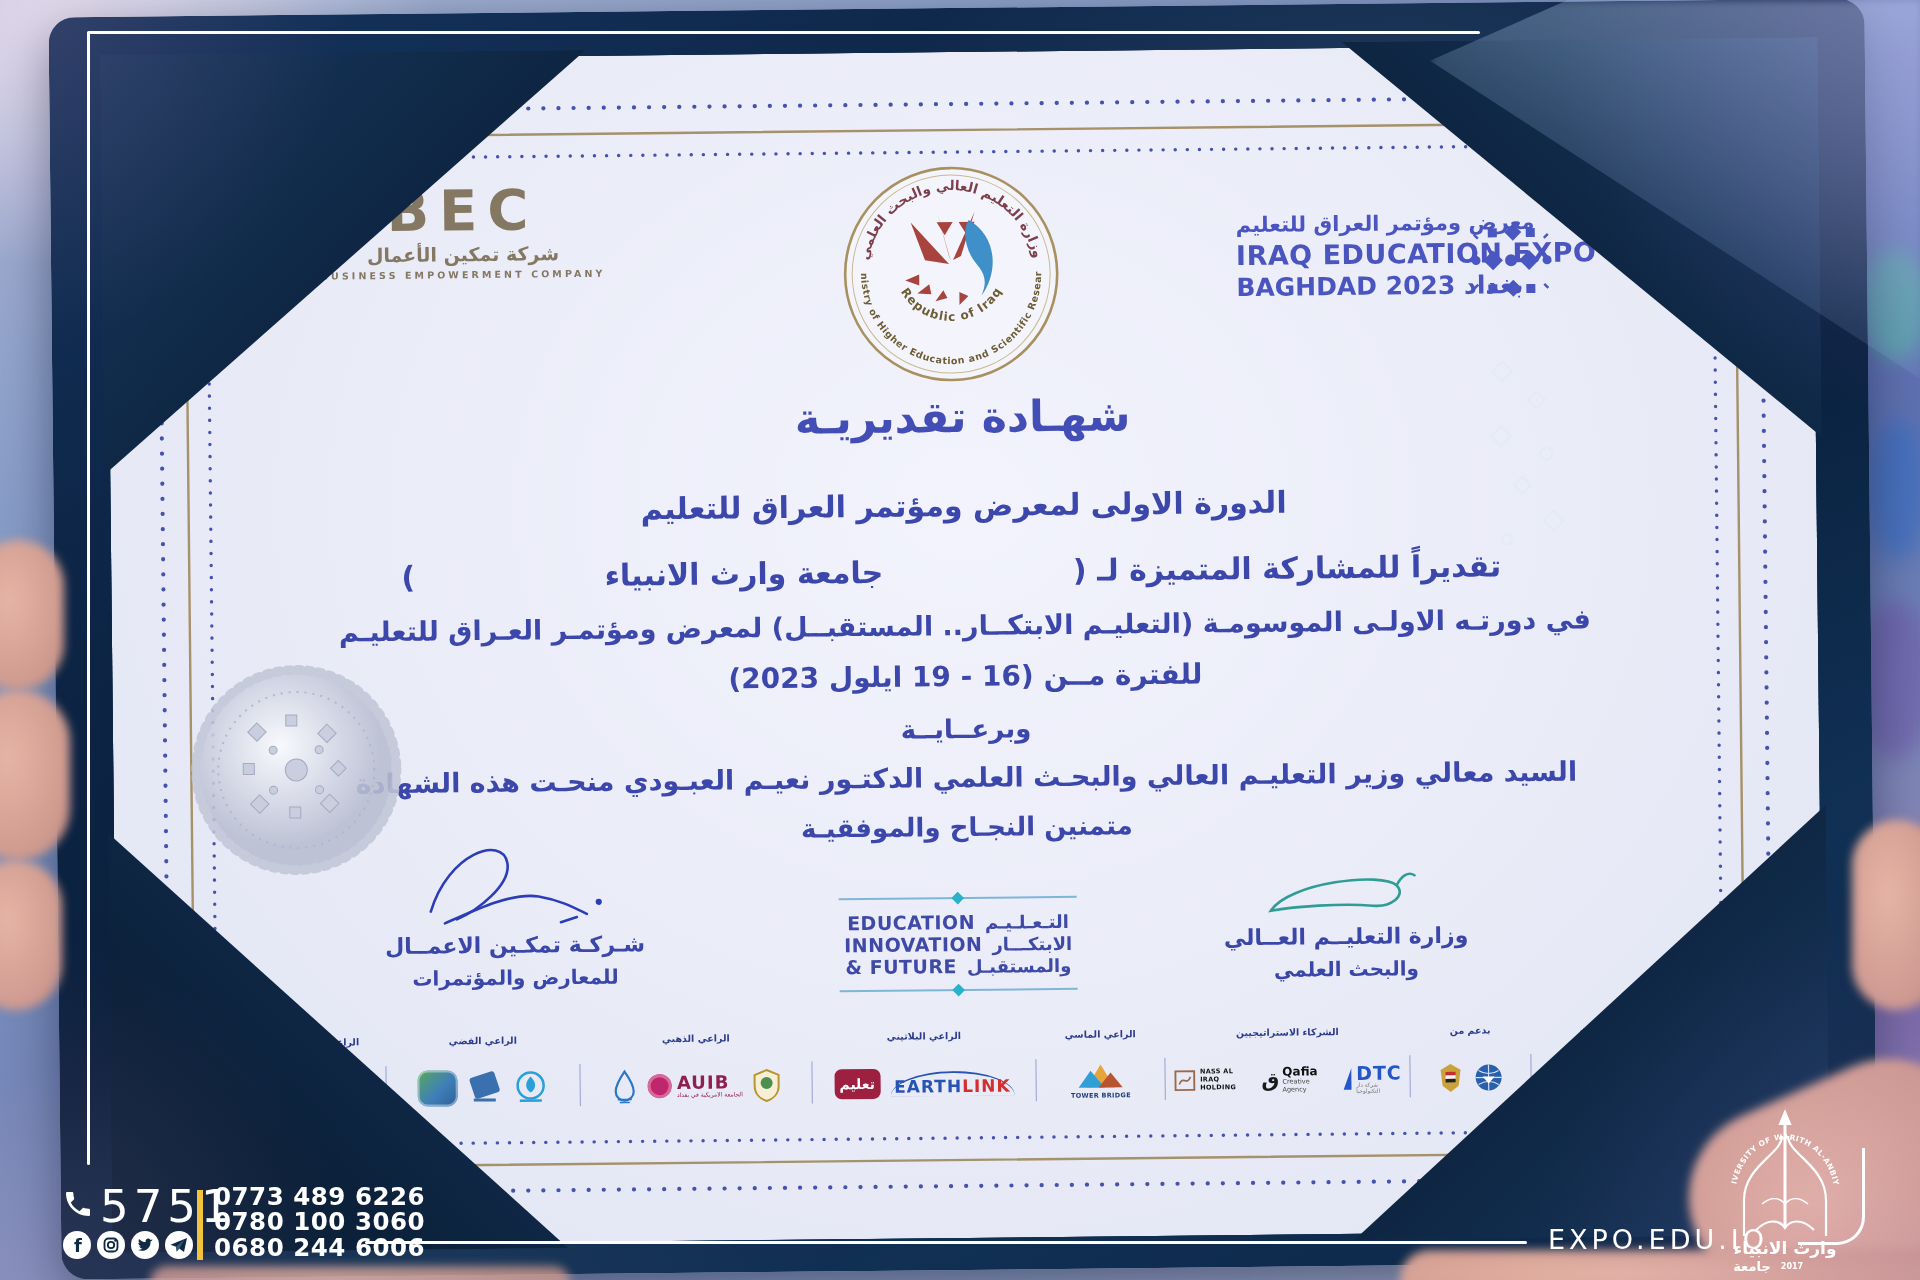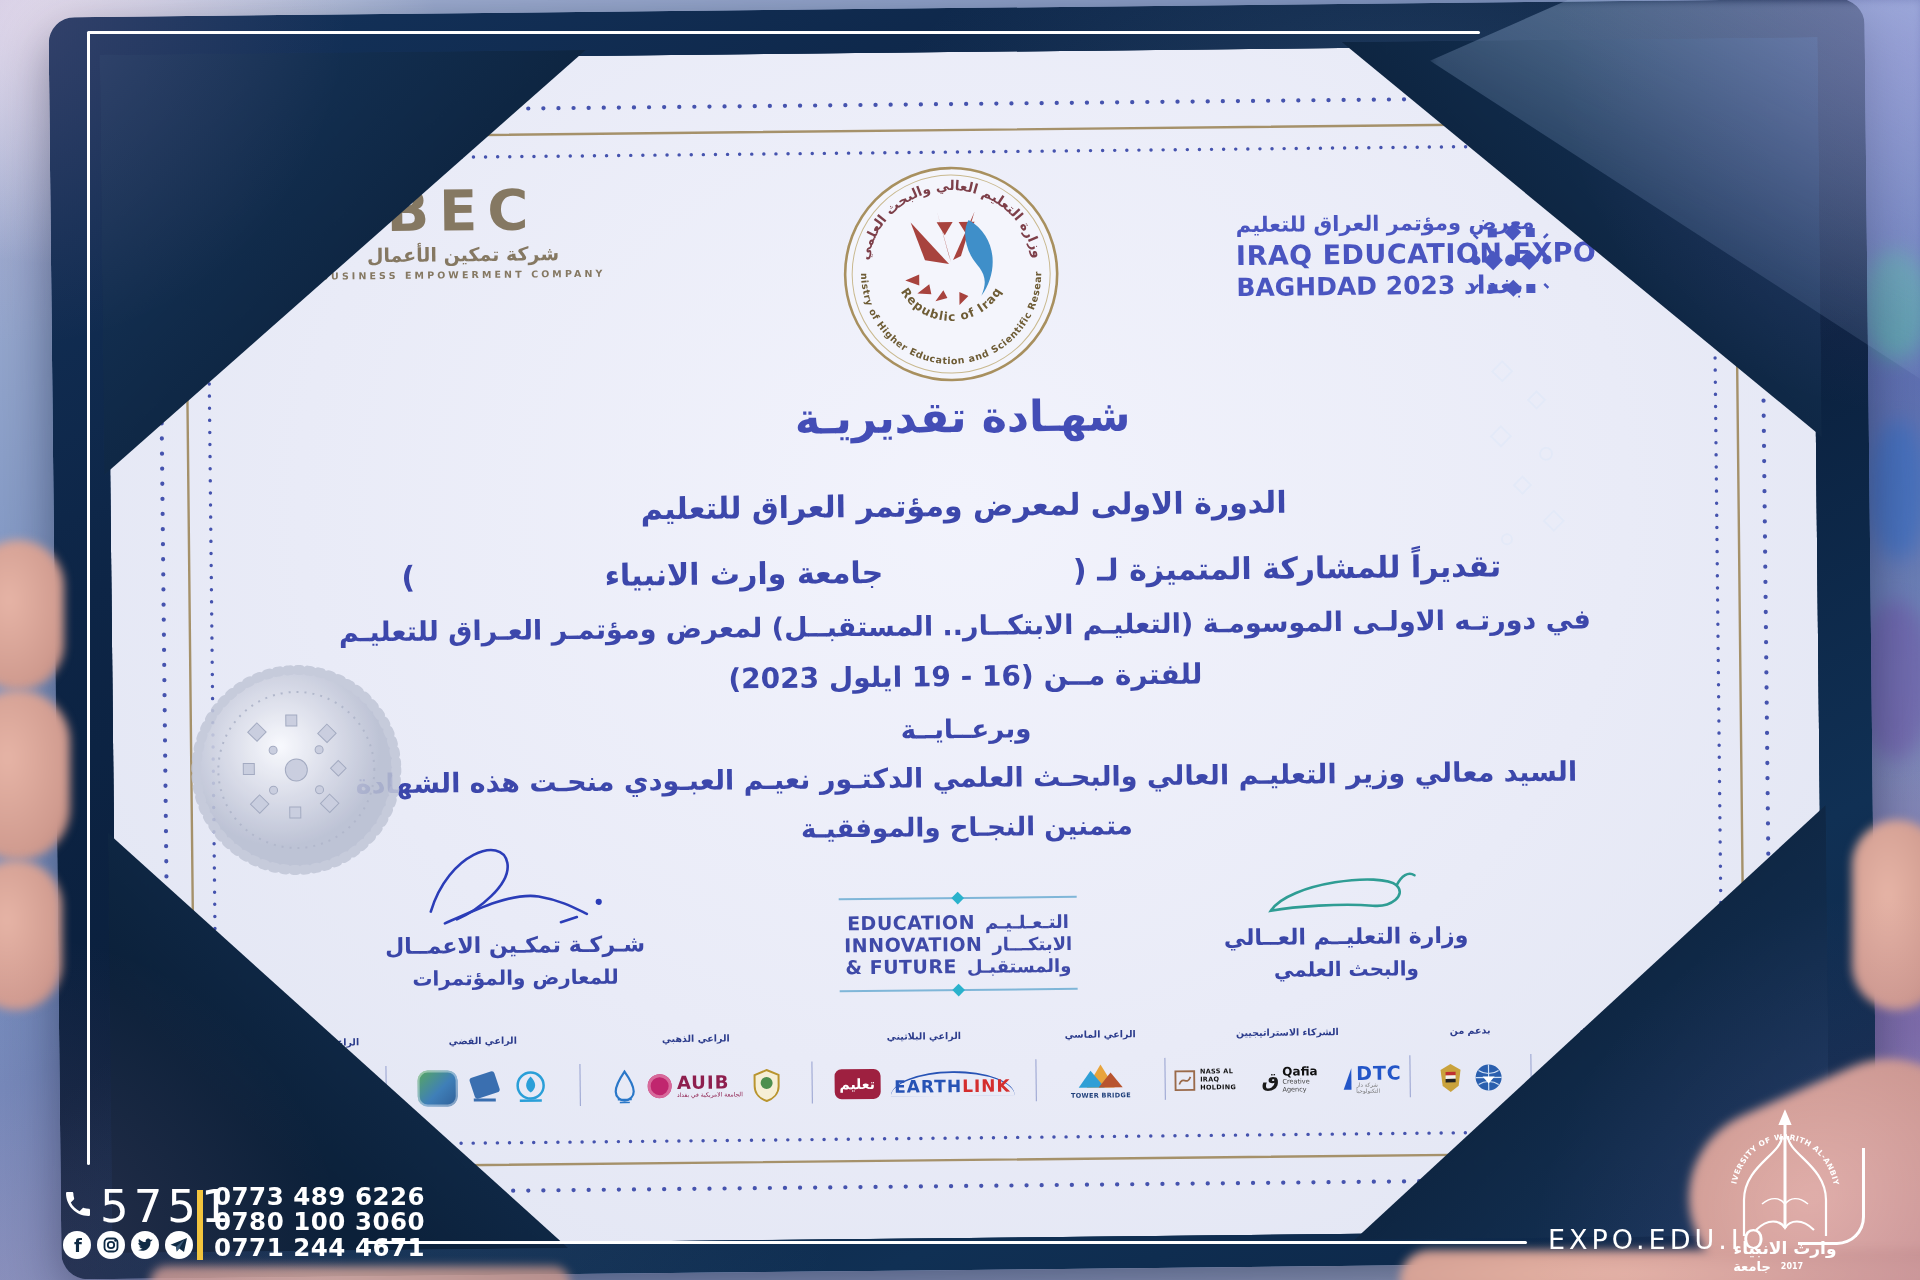--- a/index.html
+++ b/index.html
@@ -449,21 +449,21 @@
       <path d="M6.5 14.8 L23 8 L20 22 L15.2 18.4 L12.8 21.4 L12 16.8 Z" fill="#0f2a44"></path>
       <path d="M12 16.8 L20.5 9.5 L15.2 18.4 L12.8 21.4 Z" fill="#3b5a78"></path>
     </svg>
 </div>
 
 <div class="abs ovl" style="left:197px;top:1190px;width:6px;height:70px;background:#f2c43d;"></div>
 
 <div class="abs ovl" id="phones">
   <div>0773 489 6226</div>
   <div>0780 100 3060</div>
-  <div>0771 244 4671</div>
+  <div>0680 244 6006</div>
 </div>
 
 <div class="abs ovl" id="website">EXPO.EDU.IQ</div>
 
 <svg class="abs ovl" style="left:1722px;top:1108px;" width="126" height="172" viewBox="0 0 126 172">
   <defs>
       <path id="uarc" d="M14 78 A 50 58 0 0 1 112 78"></path>
     </defs>
   <text font-size="7.5" font-weight="700" fill="#fff" letter-spacing=".5">
     <textPath href="#uarc" startOffset="50%" text-anchor="middle">UNIVERSITY OF WARITH AL-ANBIYAA</textPath>

